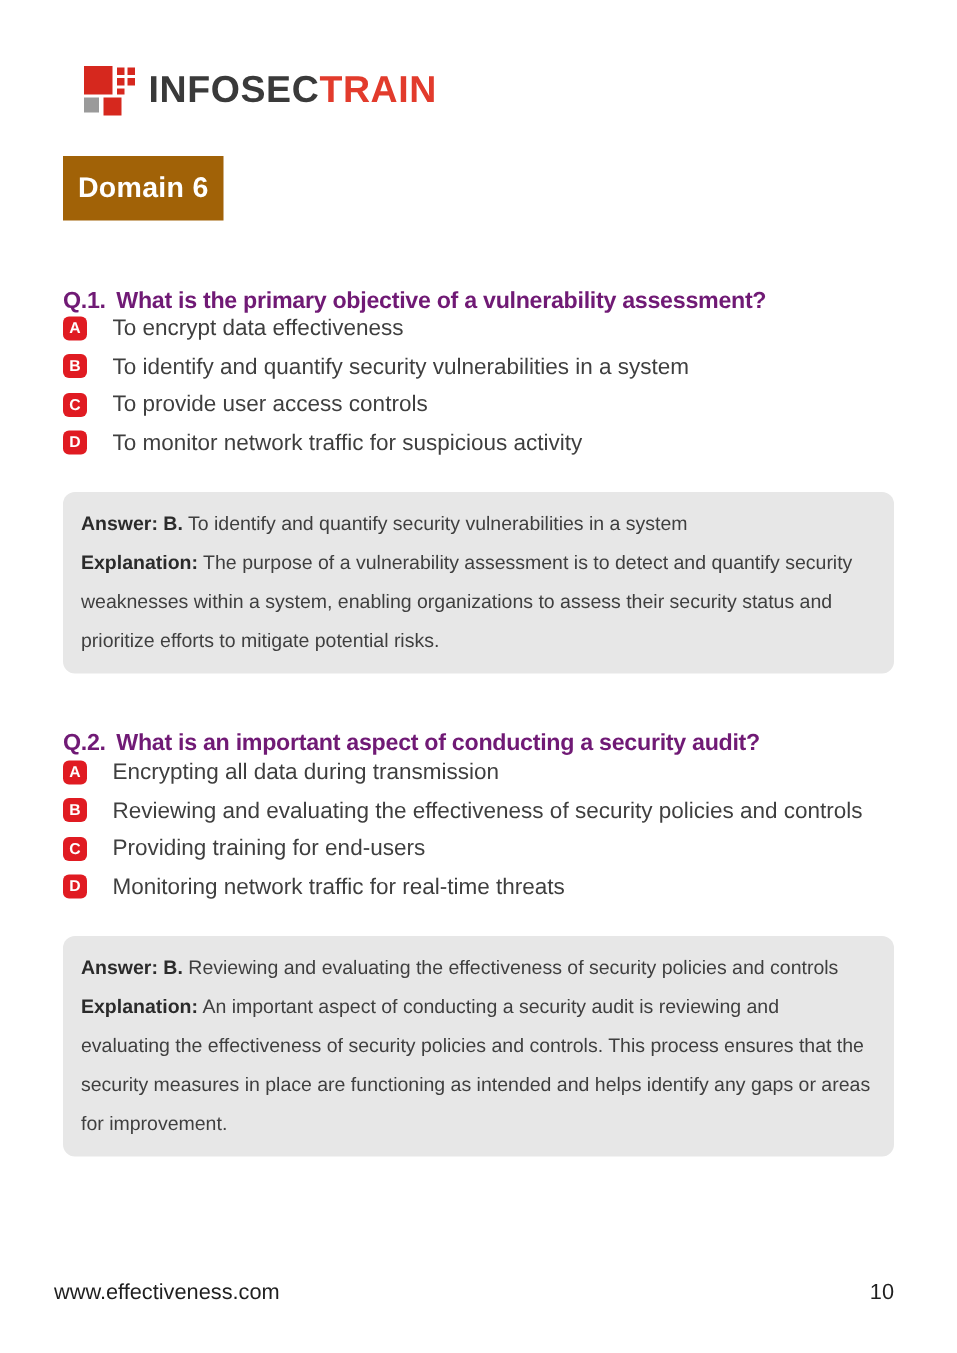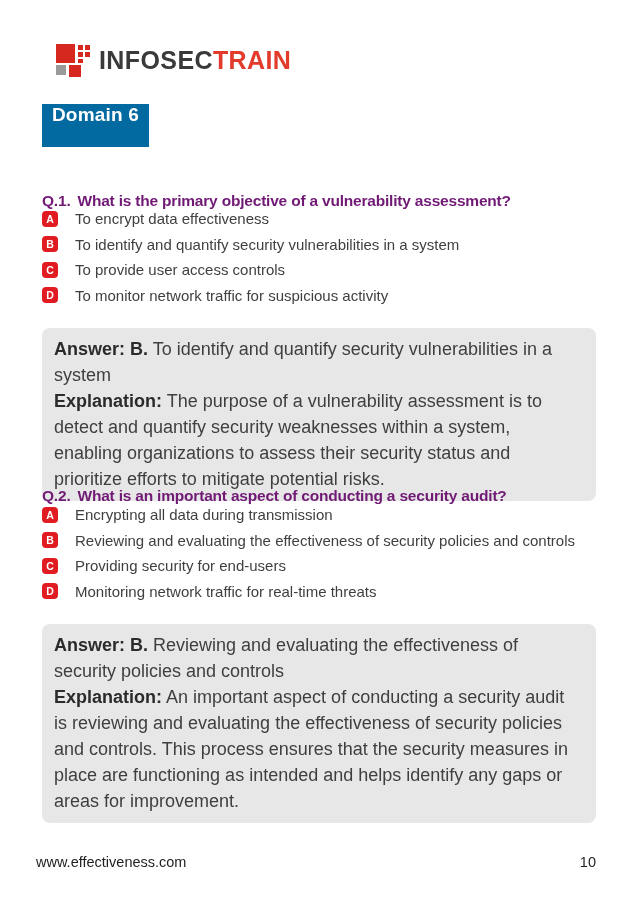--- a/index.html
+++ b/index.html
@@ -29,21 +29,21 @@
   .banner-band {
     position:absolute; left:45px; top:107px; width:553px; height:38px;
     background:#fcecd9;
     clip-path: polygon(0 0, calc(100% - 27px) 0, 100% 100%, 0 100%);
     display:flex; align-items:center; padding-left:120px;
   }
   .banner-title { font-size:18px; font-weight:700; color:#ec1c24; letter-spacing:0.1px; }
   .banner-title .dark { color:#1c1c1c; }
   .banner-box {
     position:absolute; left:42px; top:104px; width:107px; height:43px;
-    background:#0369a1; color:#ffffff; display:flex; 
+    background:#a16207; color:#ffffff; display:flex; align-items:center;
     justify-content:center; font-size:19px; font-weight:700; letter-spacing:0.2px;
   }
 
   
   .q-heading {
     position:absolute; left:42px; display:flex; gap:7px;
     font-size:15.5px; font-weight:700; color:#701a75; letter-spacing:-0.2px;margin-top:20px;
   }
   .q1-heading { top:172px; }
   .q2-heading { top:467px; }
@@ -56,21 +56,21 @@
     width:16px; height:16px; border-radius:4px; background:#e01b22;
     color:#ffffff; font-size:10.5px; font-weight:700;
     display:flex; align-items:center; justify-content:center; flex:0 0 16px;
   }
   .opt-text { margin-left:17px; font-size:15px; color:#3f3f3f; white-space:nowrap; }
 
   
   .answer-box {
     position:absolute; left:42px; width:554px; background:#e7e7e7;
     border-radius:8px; padding:8px 14px 9px 12px;
-    font-size:18px; line-height:26px; color:#3f3f3f;
+    font-size:13px; line-height:26px; color:#3f3f3f;
   }
   .q1-answer { top:328px; }
   .q2-answer { top:624px; }
   .answer-box b { color:#2b2b2b; font-weight:700; }
 
   
   .footer-site {
     position:absolute; left:36px; top:854px; font-size:14.5px; color:#1f1f1f;
     text-decoration:none;
   }
@@ -139,21 +139,21 @@
     <div class="option-row">
       <span class="opt-badge">A</span>
       <span class="opt-text">Encrypting all data during transmission</span>
     </div>
     <div class="option-row">
       <span class="opt-badge">B</span>
       <span class="opt-text">Reviewing and evaluating the effectiveness of security policies and controls</span>
     </div>
     <div class="option-row">
       <span class="opt-badge">C</span>
-      <span class="opt-text">Providing security for end-users</span>
+      <span class="opt-text">Providing training for end-users</span>
     </div>
     <div class="option-row">
       <span class="opt-badge">D</span>
       <span class="opt-text">Monitoring network traffic for real-time threats</span>
     </div>
   </div>
 
   <div class="answer-box q2-answer">
     <b>Answer: B.</b>
     <span>Reviewing and evaluating the effectiveness of security policies and controls</span><br>

